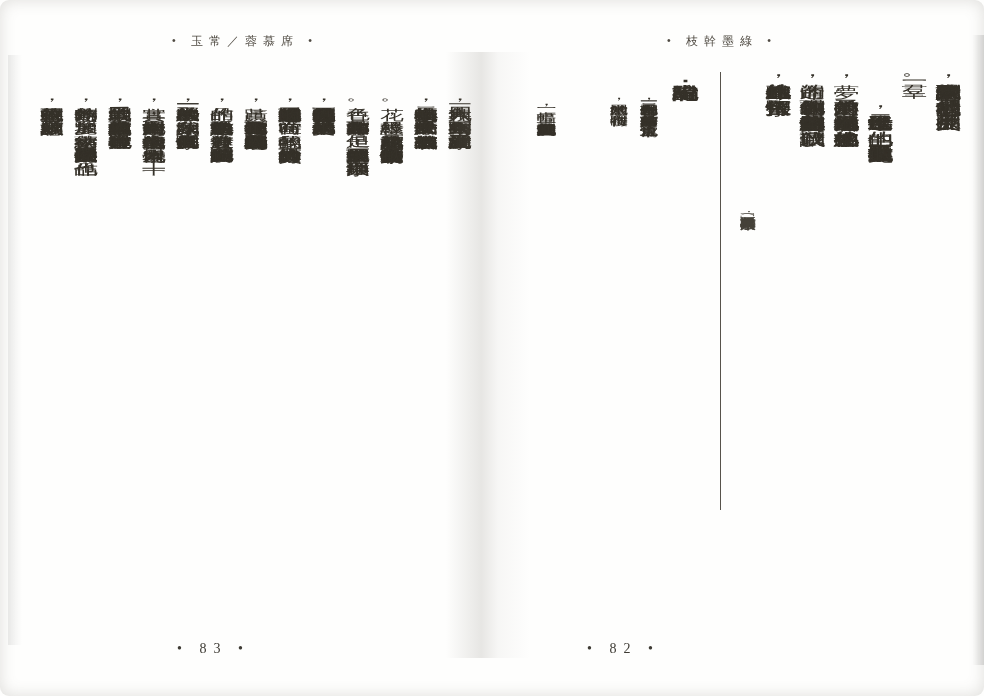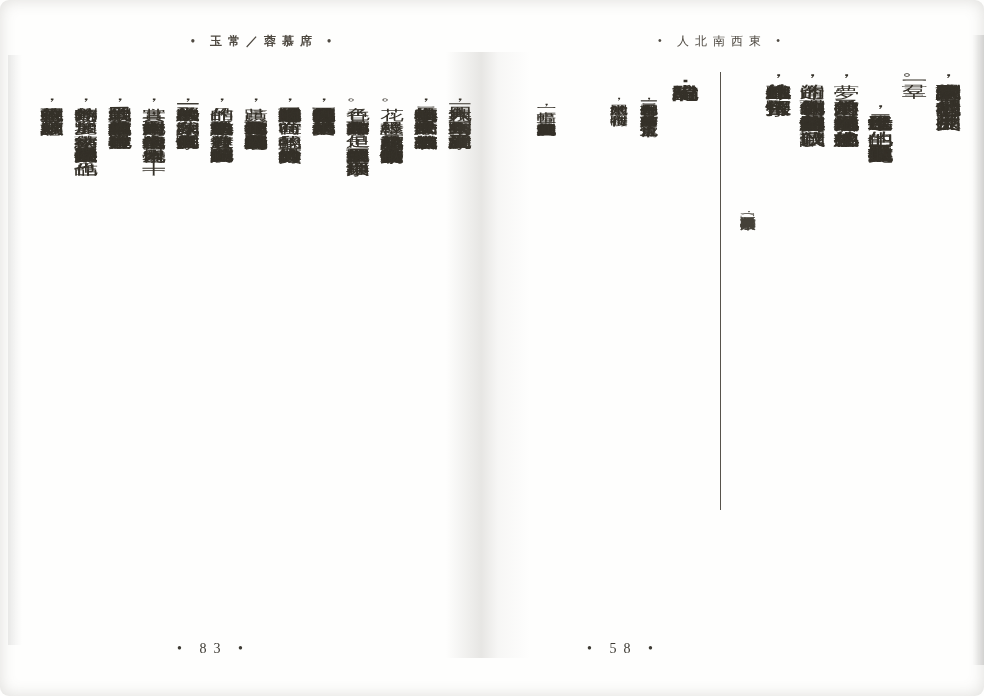--- a/index.html
+++ b/index.html
@@ -15,21 +15,21 @@
     background:linear-gradient(90deg,rgba(0,0,0,0) 0%,rgba(110,105,95,0.16) 42%,rgba(110,105,95,0.05) 62%,rgba(0,0,0,0) 100%);
     pointer-events:none;}
   #left-edge-shadow{position:absolute;left:8px;top:55px;width:14px;height:590px;
     background:linear-gradient(90deg,rgba(0,0,0,0.07),rgba(0,0,0,0));pointer-events:none;}
   #right-edge-shadow{position:absolute;right:0;top:35px;width:12px;height:630px;
     background:linear-gradient(270deg,rgba(0,0,0,0.12),rgba(0,0,0,0));pointer-events:none;}
 
   
   .running-head{position:absolute;top:33px;width:220px;text-align:center;
     font-size:12px;letter-spacing:6px;color:#4f4a42;white-space:nowrap;}
-  #head-left{left:154px;font-weight:bold;}
+  #head-left{left:135px;}
   #head-right{left:612px;}
   .folio{position:absolute;top:641px;width:120px;text-align:left;
     font-size:14px;letter-spacing:7px;color:#3d3a33;white-space:nowrap;}
   #folio-left{left:177px;}
   #folio-right{left:587px;}
 
   
   .vblock{position:absolute;writing-mode:vertical-rl;transform-origin:top left;
     white-space:nowrap;}
   #p83-block{top:97px;left:35px;width:442px;height:1000px;transform:scale(1,0.57);
@@ -45,21 +45,21 @@
   .note-col{font-size:18px;line-height:30px;padding-top:40px;}
   .open-col{font-size:20px;line-height:34px;padding-top:50px;margin-right:40px;}
   .b{font-weight:bold;}
 </style>
 </head>
 <body>
 
 <div id="stage">
 
   <div id="head-left" class="running-head">• 玉常／蓉慕席 •</div>
-  <div id="head-right" class="running-head">• 人北南西東 •</div>
+  <div id="head-right" class="running-head">• 枝幹墨綠 •</div>
 
   <div id="p83-block" class="vblock">
     <div class="tcol">一九六四年秋天，剛到布魯塞爾不久，就在朋友家裏看到了常玉的畫。</div>
     <div class="tcol">大概是十二號左右的小小橫幅，比平常的尺寸要更狹長一點，茶褐的底色上畫着橫枝的菊</div>
     <div class="tcol">花。枝幹墨綠，花瓣原來應該是潔白的，卻在畫家筆下帶着一層彷彿被時間慢慢染黃了的秋</div>
     <div class="tcol">香色。畫布和油彩都是西方的，但是，畫面所呈現的卻是煙塵之後的中國，那種淡泊與寧靜</div>
     <div class="tcol">的氣氛我有時候可以從父母的舊相簿裏感覺得到，是已經消逝了的二十年代的人文風華。</div>
     <div class="tcol">這種感覺是後來回想的時候才逐漸出現的，而在當時，年輕的我，正目眩神迷於西方美術的</div>
     <div class="tcol">眞蹟，每天在博物館和美術館裏跑上跑下，心裏充滿的都是米開朗基羅和羅丹那些氣勢逼人</div>
     <div class="tcol">的作品，對於常玉這張顏色黯淡的小畫，並沒有什麼興趣。倒是聽朋友說的關於他如何錯過</div>
@@ -79,19 +79,19 @@
     <div class="tcol">確知他的生命雖然終止，永恆卻依舊堅持。</div>
     <div class="attr-col">選自古月著「誘惑者」（大村出版社·民國八十年十一月出版）</div>
     <div class="vrule"></div>
     <div class="note-head">編者附記：</div>
     <div class="note-col"><span>一九九二年五月二十一日的聯合副刊上，又是作家又是畫家的</span><span class="b">席慕蓉</span><span>，也寫了一篇「</span><span class="b">常玉</span><span>」，</span></div>
     <div class="note-col">徵求她的同意，特附刊在後：</div>
     <div class="open-col">一幅畫，其實就是那個畫者的渴望和靈魂。</div>
   </div>
 
   <div id="folio-left" class="folio">• 83 •</div>
-  <div id="folio-right" class="folio">• 58 •</div>
+  <div id="folio-right" class="folio">• 82 •</div>
 
   <div id="gutter-shadow"></div>
   <div id="left-edge-shadow"></div>
   <div id="right-edge-shadow"></div>
   <div id="frame"></div>
 </div>
 
 </body></html>

